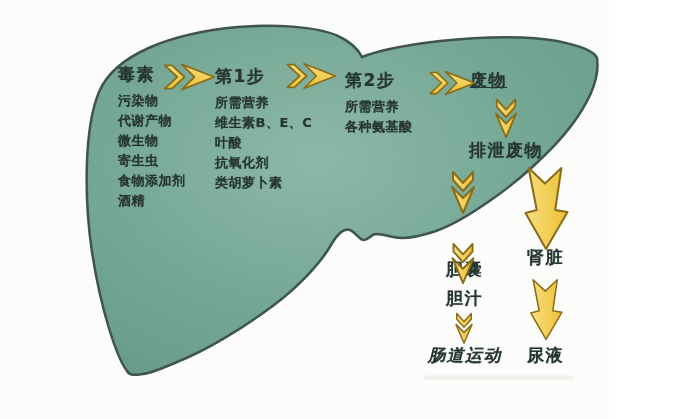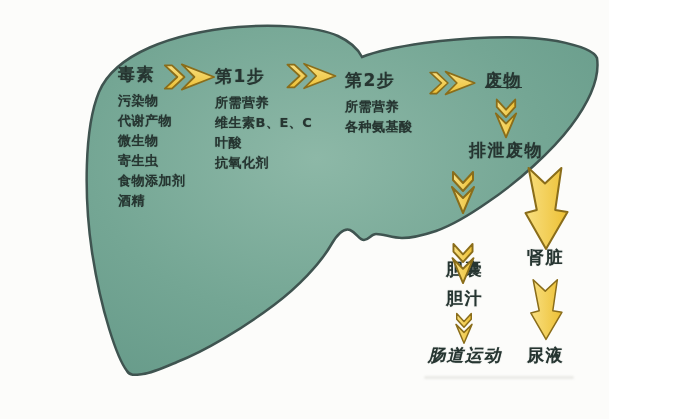--- a/index.html
+++ b/index.html
@@ -90,29 +90,30 @@
     <div class="item">食物添加剂</div>
     <div class="item">酒精</div>
   </div>
 
   <div class="col" style="left:215px;top:66px;">
     <div class="hdr">第1步</div>
     <div class="item">所需营养</div>
     <div class="item">维生素B、E、C</div>
     <div class="item">叶酸</div>
     <div class="item">抗氧化剂</div>
+    <div class="item">类胡萝卜素</div>
   </div>
 
   <div class="col" style="left:345px;top:70px;">
     <div class="hdr">第2步</div>
     <div class="item">所需营养</div>
     <div class="item">各种氨基酸</div>
   </div>
 
-  <div class="flow-label" style="left:485px;top:71px;text-decoration:underline;">废物</div>
+  <div class="flow-label" style="left:470px;top:71px;text-decoration:underline;">废物</div>
   <div class="flow-label" style="left:469px;top:141px;">排泄废物</div>
   <div class="flow-label" style="left:446px;top:220px;margin-top:40px;">胆囊</div>
   <div class="flow-label" style="left:446px;top:289px;">胆汁</div>
   <div class="flow-label" style="left:428px;top:346px;font-style:italic;">肠道运动</div>
   <div class="flow-label" style="left:527px;top:248px;">肾脏</div>
   <div class="flow-label" style="left:527px;top:346px;text-align:center;">尿液</div>
 
   <svg class="arrow" style="left:163px;top:62px;" width="52" height="30" viewBox="0 0 58 32">
     <polygon points="2,3 16,16 2,29 10,29 24,16 10,3" fill="url(#gh)"></polygon>
     <polygon points="21,2 35,16 21,30 57,16" fill="url(#gh)"></polygon>

